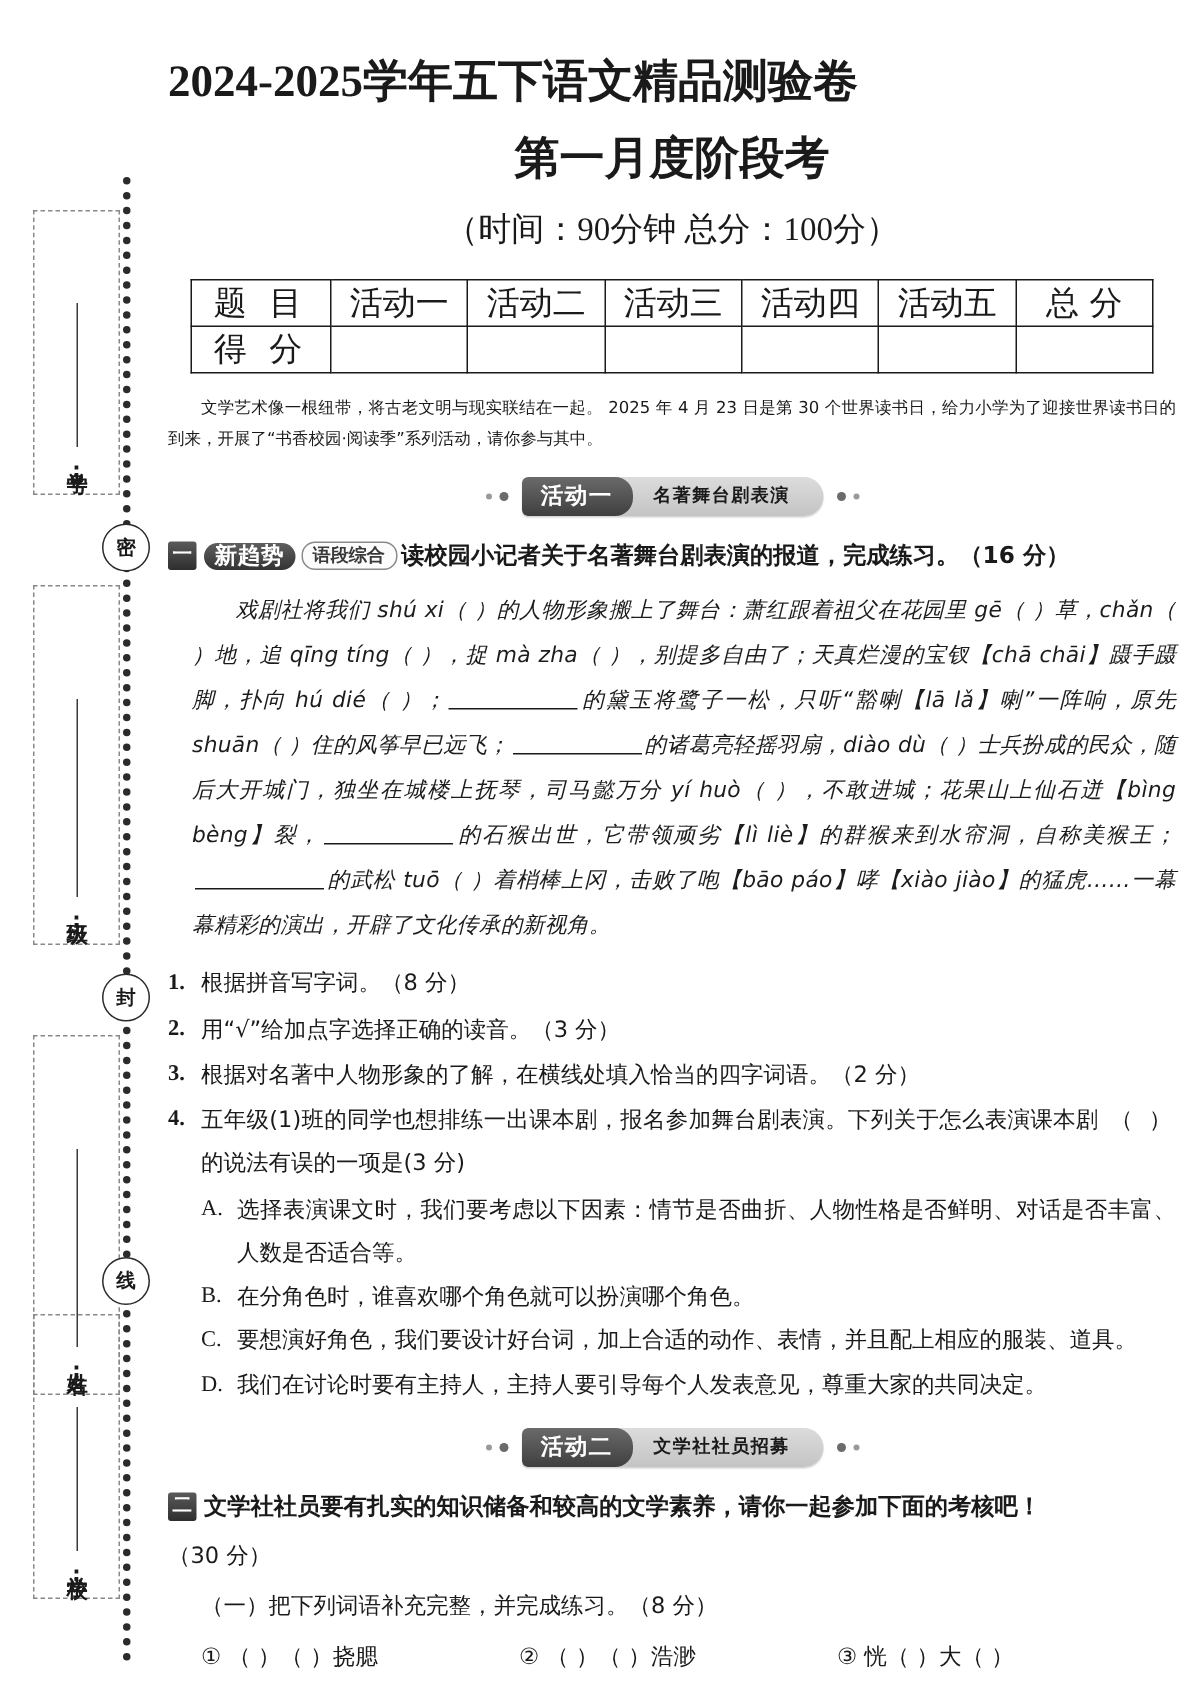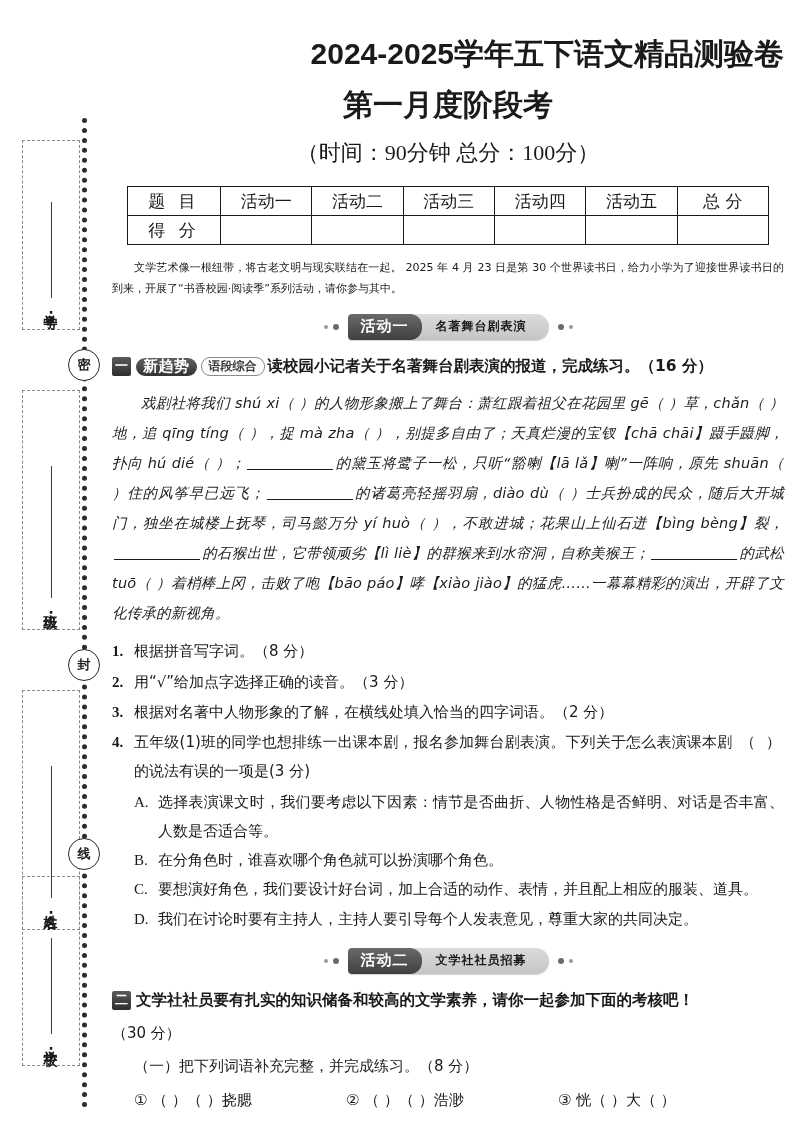--- a/index.html
+++ b/index.html
@@ -89,22 +89,22 @@
     height: 1122px;
   }
   .inner {
     position: absolute;
     left: 8px;
     top: 0;
     width: 672px;
   }
 
   .title-main {
-    text-align: right;
-    font-family: Liberation Sans, sans-serif;
+    text-align: left;
+    font-family: Liberation Serif, serif;
     font-weight: bold;
     font-size: 30px;
     letter-spacing: 0px;
     margin-top: 34px;
     white-space: nowrap;
   }
   .title-sub {
     text-align: center;
     font-family: "DejaVu Sans", "Liberation Sans", sans-serif;
     font-weight: bold;
@@ -123,21 +123,21 @@
     border-collapse: collapse;
     margin: 18px auto 0 auto;
     width: 642px;
     table-layout: fixed;
   }
   table.score-table td {
     border: 1px solid #1a1a1a;
     height: 28px;
     text-align: center;
     font-family: "DejaVu Sans", "Liberation Sans", sans-serif;
-    font-size: 17px;
+    font-size: 22px;
     font-weight: 500;
     padding: 0;
   }
   table.score-table td.first-col { width: 92px; letter-spacing: 4px; }
   td.empty-cell { }
 
   
   .para {
     font-size: 11px;
     line-height: 1.95;
@@ -248,20 +248,21 @@
   .passage {
     font-family: "DejaVu Sans", "Liberation Sans", sans-serif;
     font-size: 14.5px;
     line-height: 2.07;
     text-align: justify;
     margin-top: 7px;
     font-weight: 500;
     font-style: italic;
     letter-spacing: 0.2px;
     color: #1c1c1c;
+    margin-left: 16px;
   }
   .passage.indent { text-indent: 2em; }
   .fill-blank {
     display: inline-block;
     width: 86px;
     border-bottom: 1px solid #1a1a1a;
     vertical-align: -2px;
     margin: 0 2px;
   }
 

